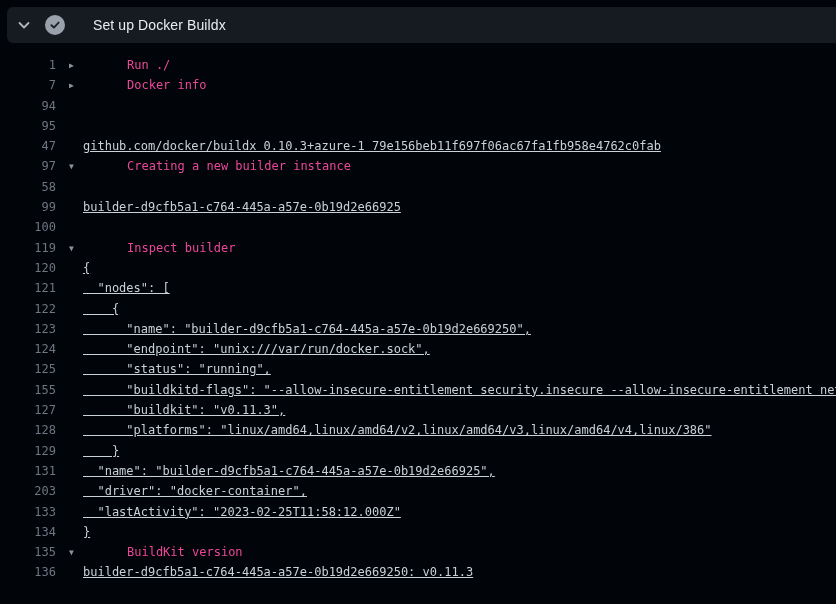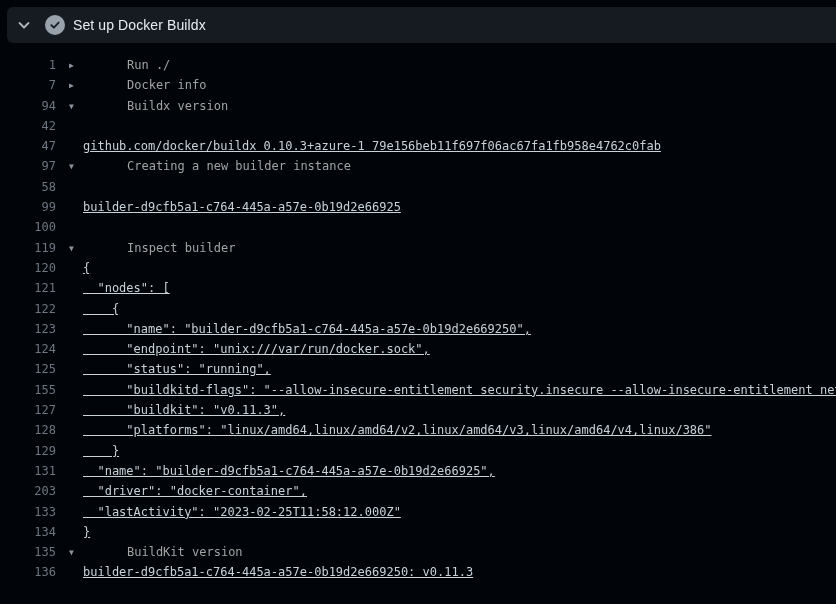--- a/index.html
+++ b/index.html
@@ -21,21 +21,21 @@
     width:16px;height:16px;margin-left:9px;flex:0 0 16px;
     display:flex;align-items:center;justify-content:center;
   }
   .check-circle{
     width:20px;height:20px;border-radius:50%;
     background:#99a1ab;
     margin-left:13px;flex:0 0 20px;
     display:flex;align-items:center;justify-content:center;
   }
   .step-title{
-    margin-left:8px;
+    margin-left:28px;
     color:#e6edf3;font-size:14px;letter-spacing:.1px;
   }
   .log{
     position:absolute;top:43px;left:0;right:0;bottom:0;
     padding-top:12px;
     font-family:"DejaVu Sans Mono", monospace;
     font-size:12px;line-height:20.3px;
     overflow:hidden;
   }
   .row{
@@ -45,21 +45,21 @@
   .num{
     flex:0 0 56px;width:56px;text-align:right;
     color:#6e7681;
   }
   .line-body{margin-left:13px;white-space:pre;}
   .arrow{
     display:inline-block;width:14px;
     font-size:8px;color:#8b949e;
     vertical-align:1px;
   }
-  .glabel{color:#a3a3a3;padding-left:44px;}
+  .glabel{color:#ec4899;padding-left:44px;}
   .txt{color:#c9d1d9;padding-left:14px;text-decoration:underline;}
   .cmd{color:#3878d2;padding-left:14px;margin-top:32px;}
 </style>
 </head>
 <body>
 
 <div class="step-header">
   <span class="chev">
     <svg width="16" height="16" viewBox="0 0 16 16">
       <path d="M3.5 6 L8 10.5 L12.5 6" fill="none" stroke="#adb6bf" stroke-width="1.8" stroke-linecap="round" stroke-linejoin="round"></path>
@@ -69,22 +69,22 @@
     <svg width="12" height="12" viewBox="0 0 12 12">
       <path d="M2.4 6.2 L4.9 8.6 L9.6 3.6" fill="none" stroke="#1c2128" stroke-width="1.9" stroke-linecap="round" stroke-linejoin="round"></path>
     </svg>
   </span>
   <span class="step-title">Set up Docker Buildx</span>
 </div>
 
 <div class="log">
     <div class="row group"><span class="num">1</span><span class="line-body"><span class="arrow">▶</span><span class="glabel">Run ./</span></span></div>
     <div class="row group"><span class="num">7</span><span class="line-body"><span class="arrow">▶</span><span class="glabel">Docker info</span></span></div>
-    <div class="row group"><span class="num">94</span><span class="line-body"><span class="arrow">▼</span><span class="glabel">Buildx version</span></span></div>
-    <div class="row"><span class="num">42</span><span class="line-body cmd">/usr/bin/docker buildx version</span></div>
+    <div class="row group"><span class="num">94</span></div>
+    <div class="row"><span class="num">95</span><span class="line-body cmd">/usr/bin/docker buildx version</span></div>
     <div class="row"><span class="num">47</span><span class="line-body txt">github.com/docker/buildx 0.10.3+azure-1 79e156beb11f697f06ac67fa1fb958e4762c0fab</span></div>
     <div class="row group"><span class="num">97</span><span class="line-body"><span class="arrow">▼</span><span class="glabel">Creating a new builder instance</span></span></div>
     <div class="row"><span class="num">58</span><span class="line-body cmd">/usr/bin/docker buildx create --name builder-d9cfb5a1-c764-445a-a57e-0b19d2e66925 --driver docker-container</span></div>
     <div class="row"><span class="num">99</span><span class="line-body txt">builder-d9cfb5a1-c764-445a-a57e-0b19d2e66925</span></div>
     <div class="row group"><span class="num">100</span></div>
     <div class="row group"><span class="num">119</span><span class="line-body"><span class="arrow">▼</span><span class="glabel">Inspect builder</span></span></div>
     <div class="row"><span class="num">120</span><span class="line-body txt">{</span></div>
     <div class="row"><span class="num">121</span><span class="line-body txt">  "nodes": [</span></div>
     <div class="row"><span class="num">122</span><span class="line-body txt">    {</span></div>
     <div class="row"><span class="num">123</span><span class="line-body txt">      "name": "builder-d9cfb5a1-c764-445a-a57e-0b19d2e669250",</span></div>

